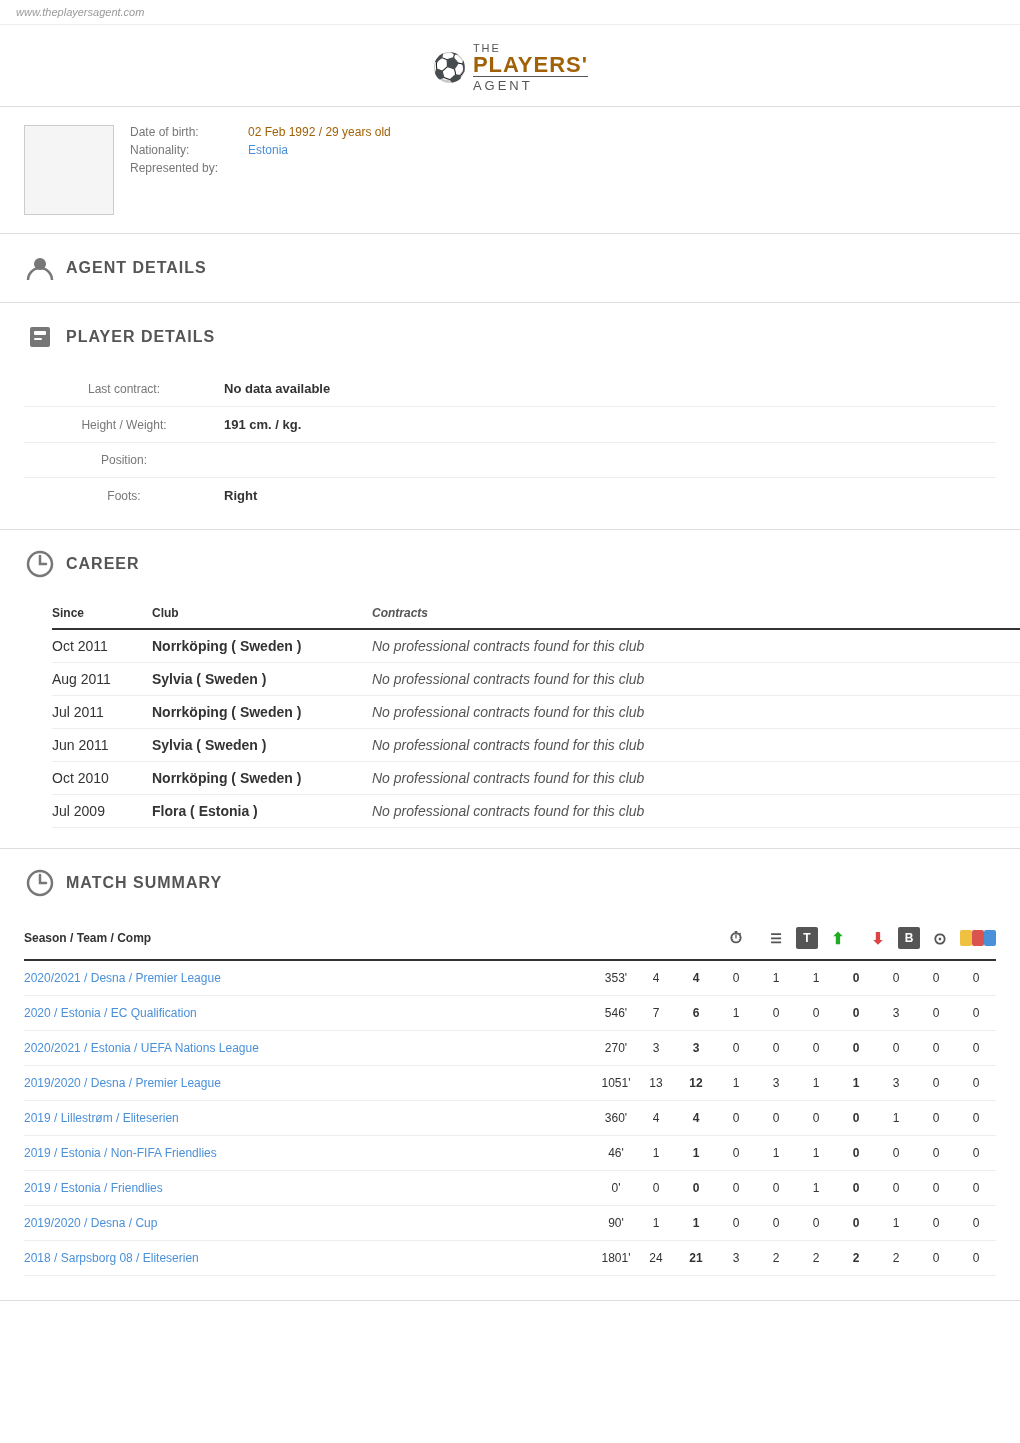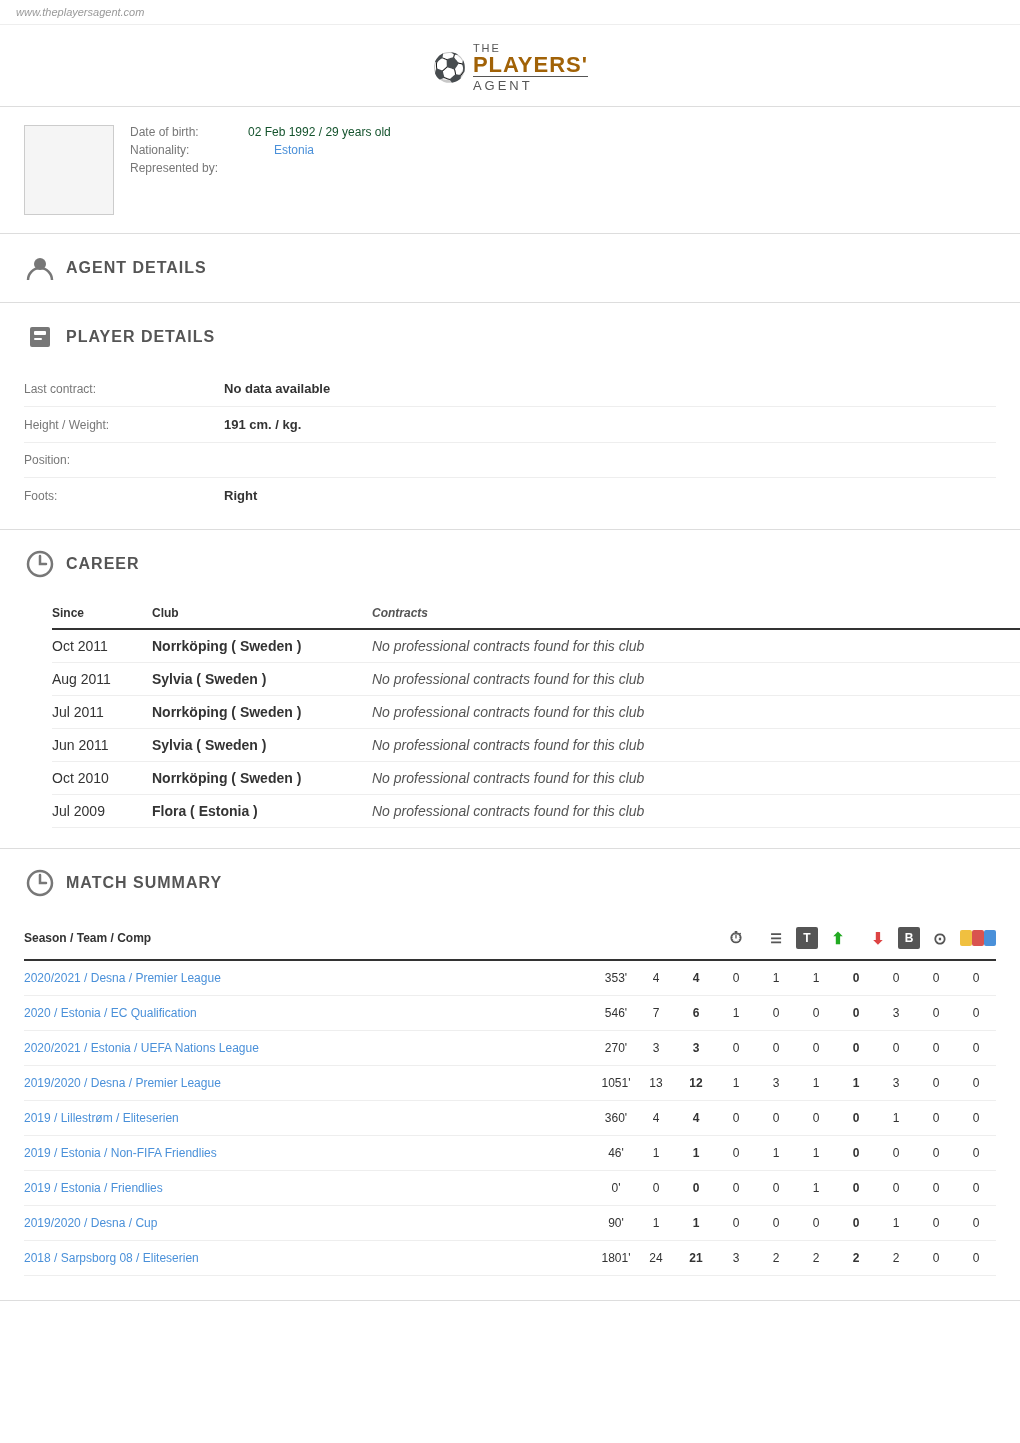--- a/index.html
+++ b/index.html
@@ -14,30 +14,30 @@
     .logo-the { font-size: 11px; letter-spacing: 2px; color: #555; }
     .logo-players { font-size: 22px; font-weight: bold; letter-spacing: 1px; color: #a16207; }
     .logo-agent { font-size: 13px; letter-spacing: 3px; color: #555; border-top: 1px solid #555; padding-top: 2px; }
 
     .player-header { display: flex; gap: 16px; padding: 18px 24px; border-bottom: 1px solid #ddd; }
     .player-photo { width: 90px; height: 90px; border: 1px solid #ccc; background: #f5f5f5; flex-shrink: 0; }
     .player-info { flex: 1; }
     .player-name { font-size: 18px; font-weight: bold; margin-bottom: 8px; }
     .player-detail-row { display: flex; gap: 8px; margin-bottom: 4px; font-size: 12px; }
     .player-detail-label { color: #777; width: 110px; }
-    .player-detail-value { color: #14532d; }
-    .player-detail-value.link { color: #4a90d9; cursor: pointer; margin-left: 26px; }
+    .player-detail-value { color: #a16207; }
+    .player-detail-value.link { color: #4a90d9; cursor: pointer; }
 
     .section { border-bottom: 1px solid #ddd; }
     .section-header { display: flex; align-items: center; gap: 10px; padding: 18px 24px; }
     .section-icon { width: 32px; height: 32px; display: flex; align-items: center; justify-content: center; font-size: 20px; color: #555; }
     .section-title { font-size: 16px; font-weight: bold; color: #555; letter-spacing: 1px; }
 
     .player-details-table { width: 100%; padding: 0 24px 16px; }
-    .detail-row { display: flex; padding: 10px 0; border-bottom: 1px solid #eee; align-items: center; }
+    .detail-row { display: flex; padding: 10px 0; border-bottom: 1px solid #eee; align-items: center; text-align: center; }
     .detail-row:last-child { border-bottom: none; }
     .detail-label { width: 200px; color: #777; font-size: 12px; }
     .detail-value { font-weight: bold; font-size: 13px; }
 
     .career-table { width: 100%; padding: 0 24px 20px; margin-left: 28px; }
     .career-header-row { display: flex; padding: 8px 0; border-bottom: 2px solid #333; font-weight: bold; font-size: 12px; }
     .career-row { display: flex; padding: 8px 0; border-bottom: 1px solid #eee; font-size: 14px; }
     .col-since { width: 100px; }
     .col-club { width: 220px; font-weight: bold; }
     .col-contracts { flex: 1; font-style: italic; color: #555; }

